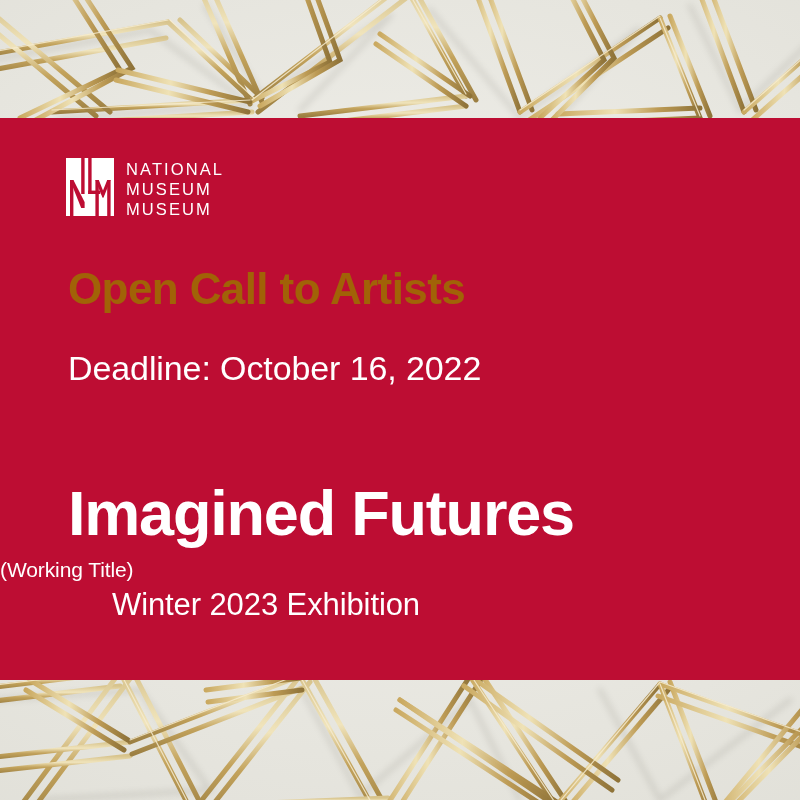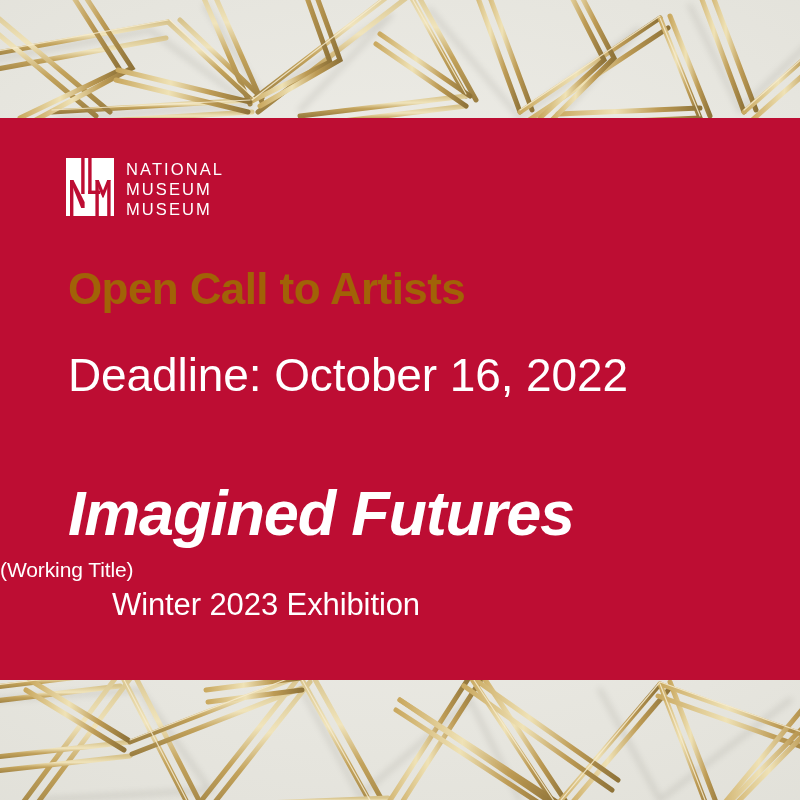--- a/index.html
+++ b/index.html
@@ -95,35 +95,34 @@
     letter-spacing: -0.6px;
     line-height: 1.05;
     white-space: nowrap;
     z-index: 6;
   }
   .deadline {
     position: absolute;
     left: 68px;
     top: 350px;
     color: #ffffff;
-    font-size: 46px;
+    font-size: 34px;
     font-weight: 400;
     letter-spacing: -0.1px;
     line-height: 1.1;
     white-space: nowrap;
     z-index: 6;
   }
   .exhibit-title {
     position: absolute;
     left: 68px;
     top: 481px;
     color: #ffffff;
     font-size: 63px;
     font-weight: 700;
-    font-style: italic;
     letter-spacing: -1.2px;
     line-height: 1.02;
     white-space: nowrap;
     z-index: 6;
   }
   .working-title {
     position: absolute;
     left: 0;
     top: 558px;
     width: 742px;

